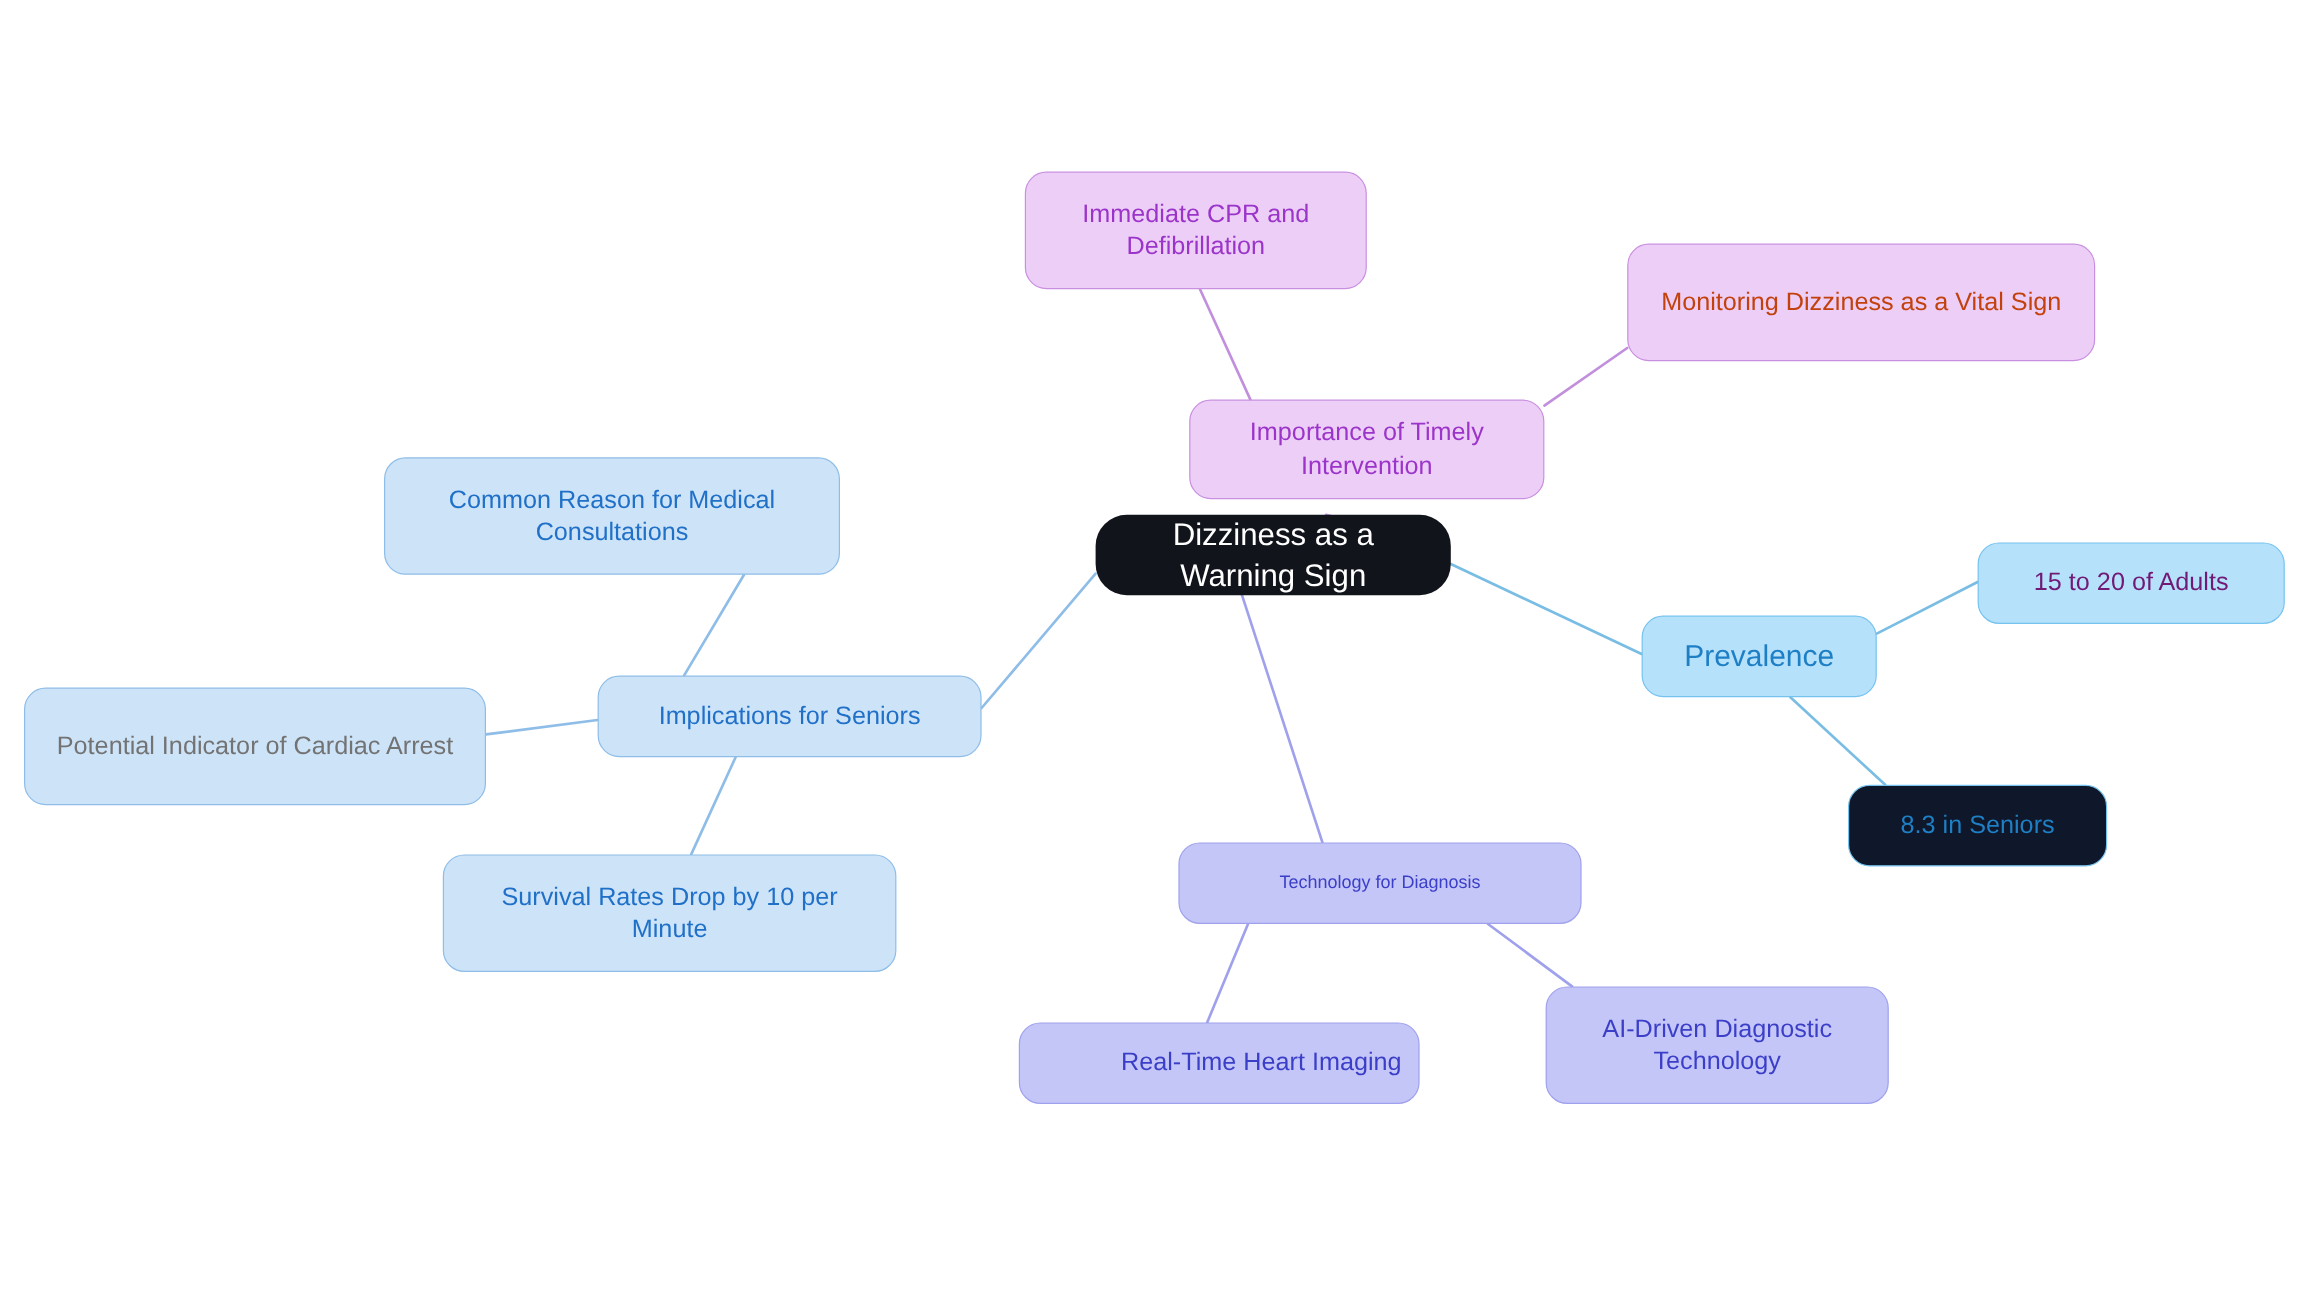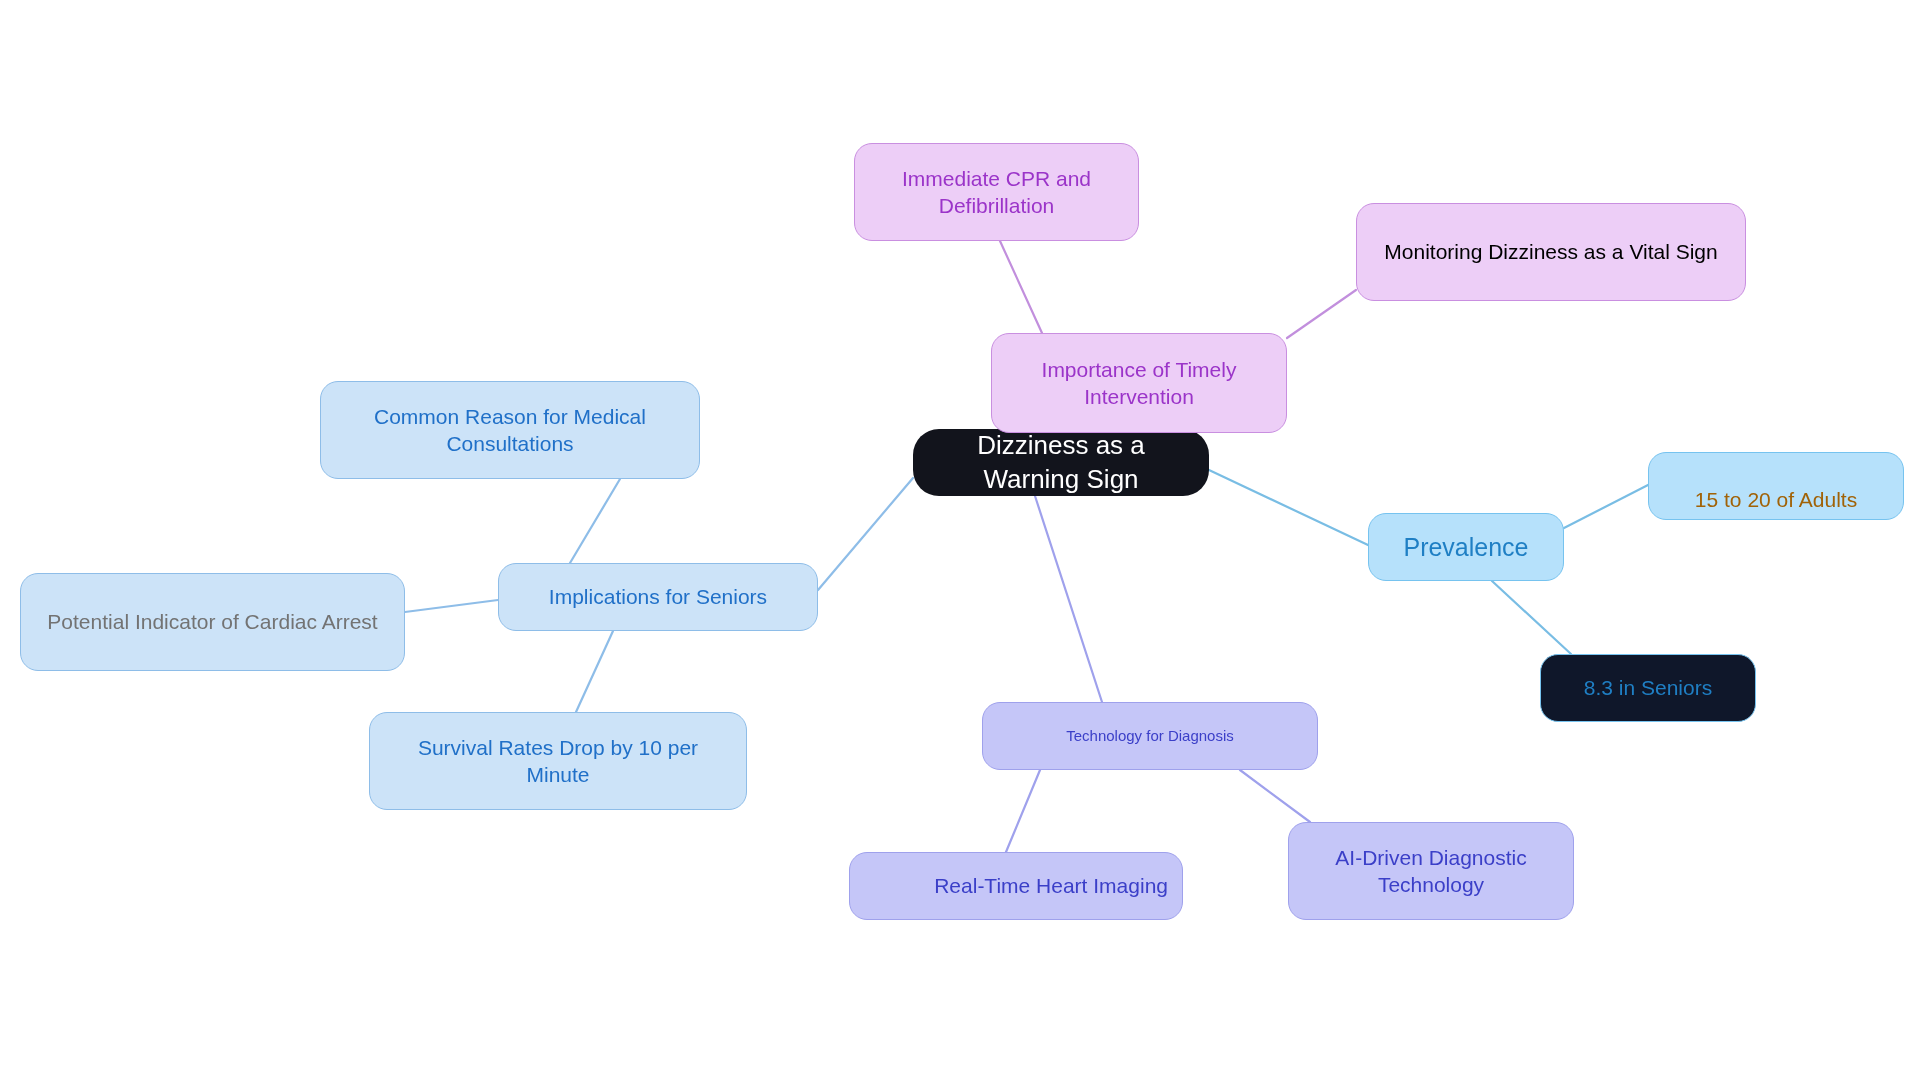--- a/index.html
+++ b/index.html
@@ -58,27 +58,27 @@
       <line x1="613" y1="631" x2="576" y2="712" stroke="#8ebde8" stroke-width="2.2" stroke-linecap="round"></line>
       <line x1="1209" y1="470" x2="1368" y2="545" stroke="#79bde4" stroke-width="2.2" stroke-linecap="round"></line>
       <line x1="1564" y1="528" x2="1648" y2="485" stroke="#79bde4" stroke-width="2.2" stroke-linecap="round"></line>
       <line x1="1492" y1="581" x2="1571" y2="654" stroke="#79bde4" stroke-width="2.2" stroke-linecap="round"></line>
       <line x1="1035" y1="496" x2="1102" y2="702" stroke="#9fa1ec" stroke-width="2.2" stroke-linecap="round"></line>
       <line x1="1040" y1="770" x2="1006" y2="852" stroke="#9fa1ec" stroke-width="2.2" stroke-linecap="round"></line>
       <line x1="1240" y1="770" x2="1310" y2="822" stroke="#9fa1ec" stroke-width="2.2" stroke-linecap="round"></line>
     </svg>
   <div id="nodes">
       <div class="node root" style="left: 913px; top: 429px; width: 296px; height: 67px; background: rgb(18, 20, 28); color: rgb(255, 255, 255); border-color: rgb(18, 20, 28); font-size: 26px;"><span>Dizziness as a Warning Sign</span></div>
-      <div class="node" style="left: 991px; top: 333px; width: 296px; height: 100px; background: rgb(237, 206, 247); color: rgb(155, 52, 201); border-color: rgb(201, 143, 224); font-size: 21px;"><span>Importance of Timely Intervention</span></div>
+      <div class="node" style="left: 991px; top: 333px; width: 296px; height: 83px; background: rgb(237, 206, 247); color: rgb(155, 52, 201); border-color: rgb(201, 143, 224); font-size: 21px;"><span>Importance of Timely Intervention</span></div>
       <div class="node" style="left: 854px; top: 143px; width: 285px; height: 98px; background: rgb(237, 206, 247); color: rgb(155, 52, 201); border-color: rgb(201, 143, 224); font-size: 21px;"><span>Immediate CPR and Defibrillation</span></div>
-      <div class="node" style="left: 1356px; top: 203px; width: 390px; height: 98px; background: rgb(237, 206, 247); color: #000000; border-color: rgb(201, 143, 224); font-size: 21px;"><span>Monitoring Dizziness as a Vital Sign</span></div>
+      <div class="node" style="left: 1356px; top: 203px; width: 390px; height: 98px; background: rgb(237, 206, 247); color: #c2410c; border-color: rgb(201, 143, 224); font-size: 21px;"><span>Monitoring Dizziness as a Vital Sign</span></div>
       <div class="node" style="left: 498px; top: 563px; width: 320px; height: 68px; background: rgb(204, 227, 248); color: rgb(32, 112, 200); border-color: rgb(142, 189, 232); font-size: 21px;"><span>Implications for Seniors</span></div>
       <div class="node" style="left: 1368px; top: 513px; width: 196px; height: 68px; background: rgb(182, 225, 251); color: rgb(31, 127, 196); border-color: rgb(118, 195, 239); font-size: 25px;"><span>Prevalence</span></div>
       <div class="node" style="left: 982px; top: 702px; width: 336px; height: 68px; background: rgb(197, 198, 248); color: rgb(59, 63, 200); border-color: rgb(159, 161, 236); font-size: 15px;"><span>Technology for Diagnosis</span></div>
       <div class="node" style="left: 320px; top: 381px; width: 380px; height: 98px; background: rgb(204, 227, 248); color: rgb(32, 112, 200); border-color: rgb(142, 189, 232); font-size: 21px;"><span>Common Reason for Medical Consultations</span></div>
       <div class="node" style="left: 20px; top: 573px; width: 385px; height: 98px; background: rgb(204, 227, 248); color: #737373; border-color: rgb(142, 189, 232); font-size: 21px;"><span>Potential Indicator of Cardiac Arrest</span></div>
       <div class="node" style="left: 369px; top: 712px; width: 378px; height: 98px; background: rgb(204, 227, 248); color: rgb(32, 112, 200); border-color: rgb(142, 189, 232); font-size: 21px;"><span>Survival Rates Drop by 10 per Minute</span></div>
-      <div class="node" style="left: 1648px; top: 452px; width: 256px; height: 68px; background: rgb(182, 225, 251); color: #a16207; border-color: rgb(118, 195, 239); font-size: 21px; align-items: flex-end;"><span>15 to 20 of Adults</span></div>
+      <div class="node" style="left: 1648px; top: 452px; width: 256px; height: 68px; background: rgb(182, 225, 251); color: #701a75; border-color: rgb(118, 195, 239); font-size: 21px;"><span>15 to 20 of Adults</span></div>
       <div class="node" style="left: 1540px; top: 654px; width: 216px; height: 68px; background: #0f172a; color: rgb(31, 127, 196); border-color: rgb(118, 195, 239); font-size: 21px;"><span>8.3 in Seniors</span></div>
       <div class="node" style="left: 849px; top: 852px; width: 334px; height: 68px; background: rgb(197, 198, 248); color: rgb(59, 63, 200); border-color: rgb(159, 161, 236); font-size: 21px; justify-content: flex-end;"><span>Real-Time Heart Imaging</span></div>
       <div class="node" style="left: 1288px; top: 822px; width: 286px; height: 98px; background: rgb(197, 198, 248); color: rgb(59, 63, 200); border-color: rgb(159, 161, 236); font-size: 21px;"><span>AI-Driven Diagnostic Technology</span></div>
     </div>
 </div>
 
 </body></html>

